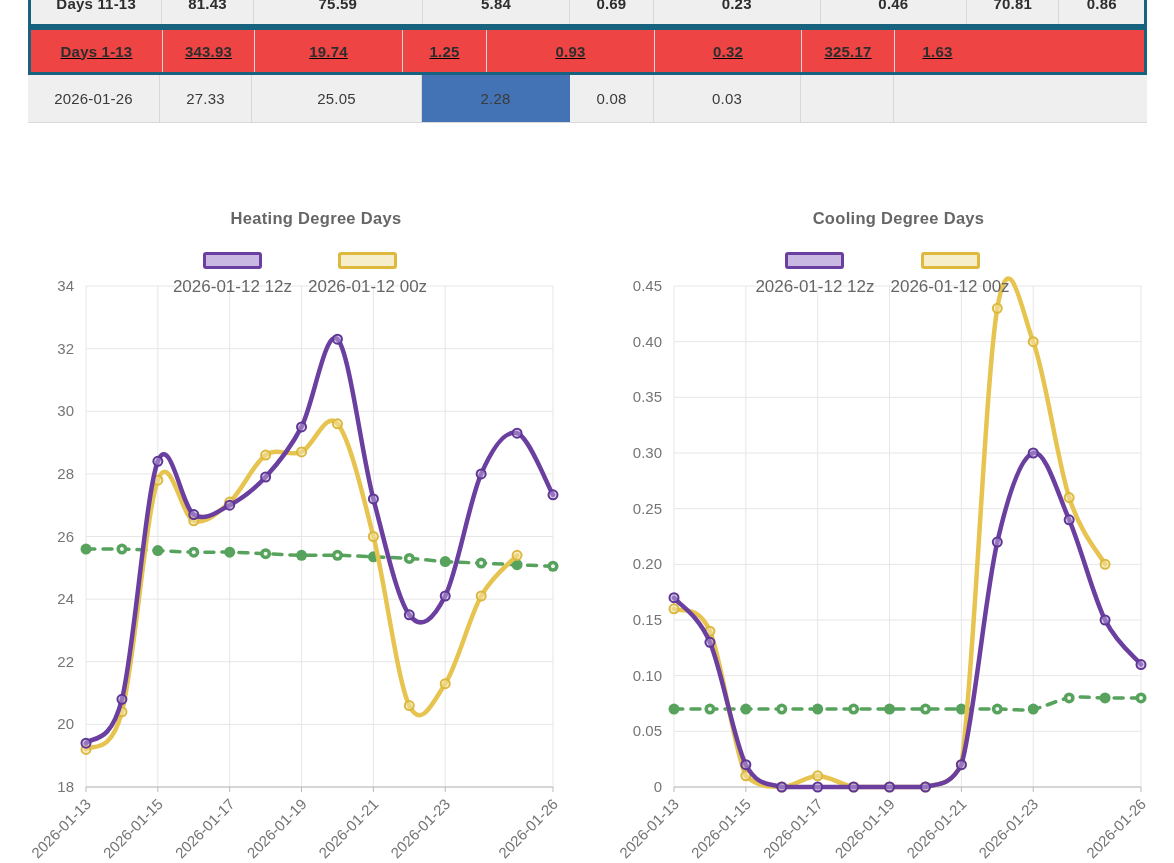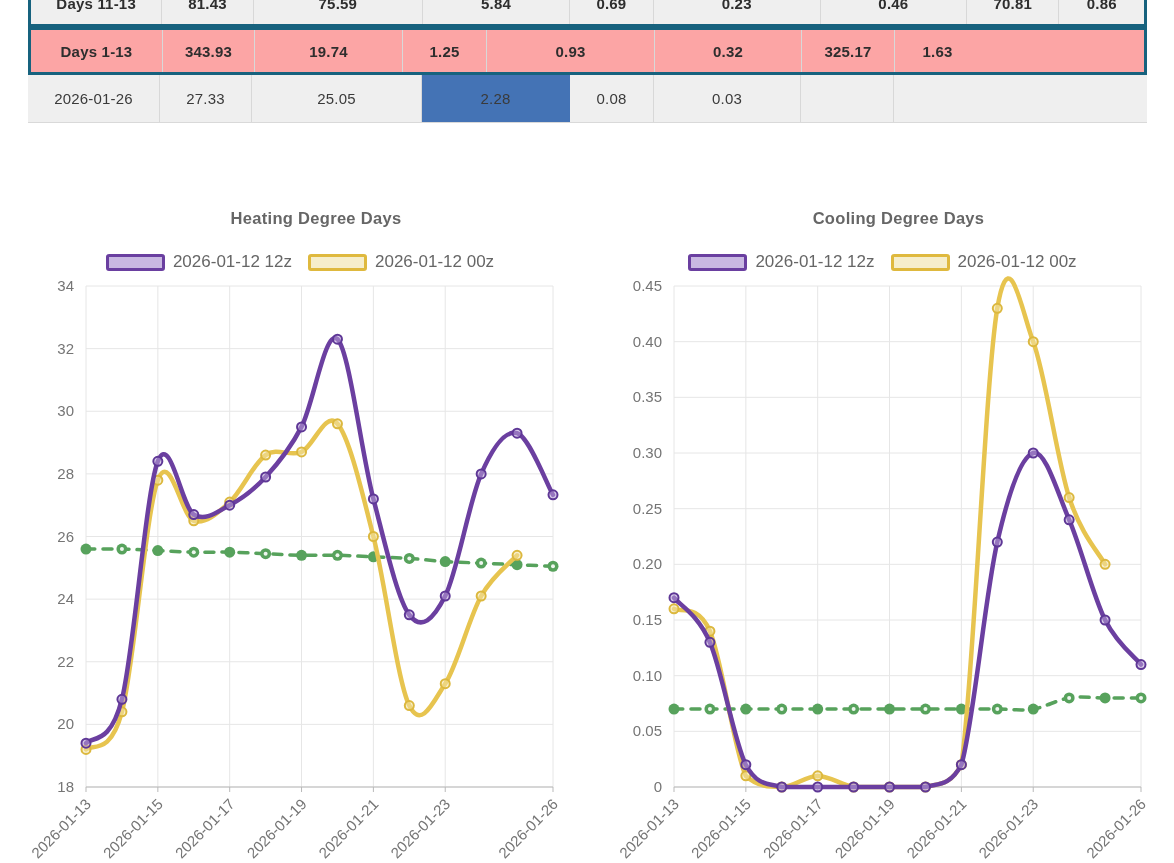--- a/index.html
+++ b/index.html
@@ -4,21 +4,21 @@
 <style>
   html,body{margin:0;padding:0;}
   body{
     width:1174px;height:863px;position:relative;overflow:hidden;
     background:#ffffff;font-family:"Liberation Sans",sans-serif;
   }
   
   .table-wrap{position:absolute;left:28px;top:-21px;width:1119px;}
   .t-row{display:flex;box-sizing:border-box;align-items:stretch;background:#efefef;}
   .t-row.outlined{border:3px solid #17627e;}
-  .t-row.white{background:#fca5a5;}
+  .t-row.white{background:#ef4444;text-decoration:underline;}
   .t-row.plain{border-bottom:1px solid #d9d9d9;}
   .t-row{height:48px;}
   .t-cell{
     display:flex;align-items:center;justify-content:center;
     box-sizing:border-box;border-right:1px solid #d8d8d8;
     font-size:15px;color:#2e2e2e;letter-spacing:.2px;
   }
   .t-cell:last-child{border-right:none;}
   .t-row.bold .t-cell{font-weight:700;}
   .t-row.plain .t-cell{font-weight:400;color:#3a3a3a;}
@@ -28,21 +28,21 @@
   
   .chart{position:absolute;top:200px;height:663px;}
   .chart .title{
     position:absolute;top:9px;left:16px;width:100%;text-align:center;
     font-size:16.5px;font-weight:700;color:#666;letter-spacing:.3px;
   }
   .chart .legend{
     position:absolute;top:52px;left:0;width:100%;
     display:flex;justify-content:center;align-items:center;gap:16px;
   }
-  .legend-item{display:flex;align-items:center;gap:8px;cursor:pointer;}
+  .legend-item{display:flex;align-items:center;gap:8px;cursor:pointer;flex-direction:column;}
   .legend-swatch{width:53px;height:11px;border-radius:3px;border:3px solid;}
   .legend-label{font-size:17px;color:#666;}
   .chart svg{position:absolute;left:0;top:0;}
 </style>
 </head>
 <body>
 
 <div class="table-wrap">
     <div class="t-row outlined bold">
       <div class="t-cell c0">Days 11-13</div>

